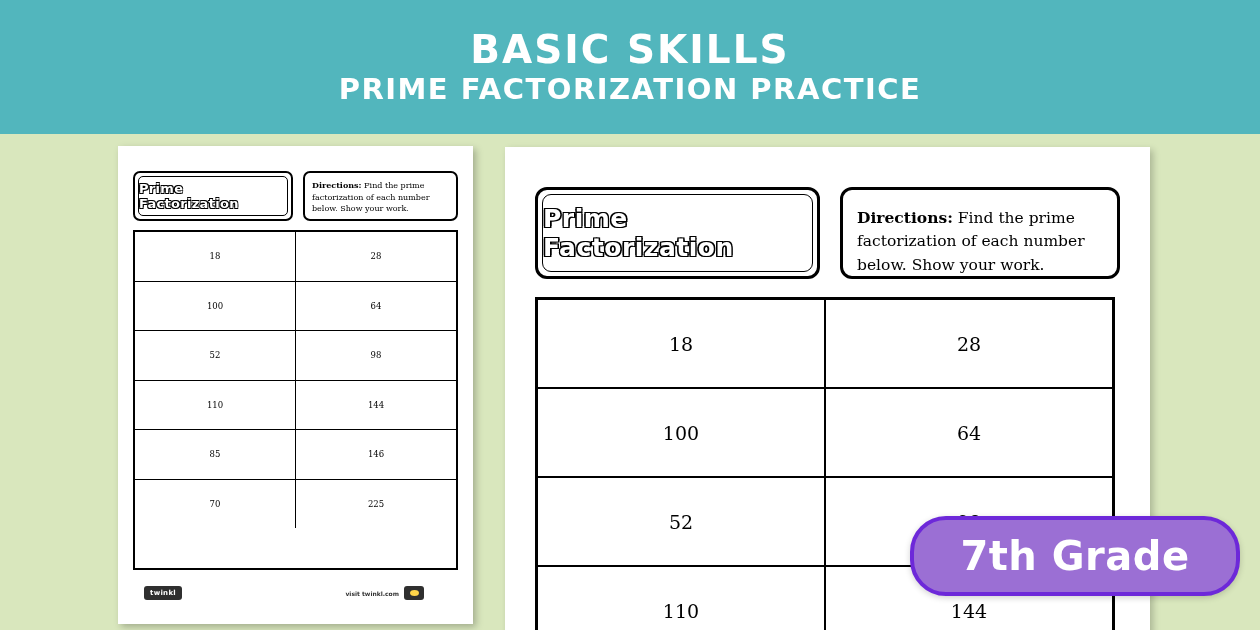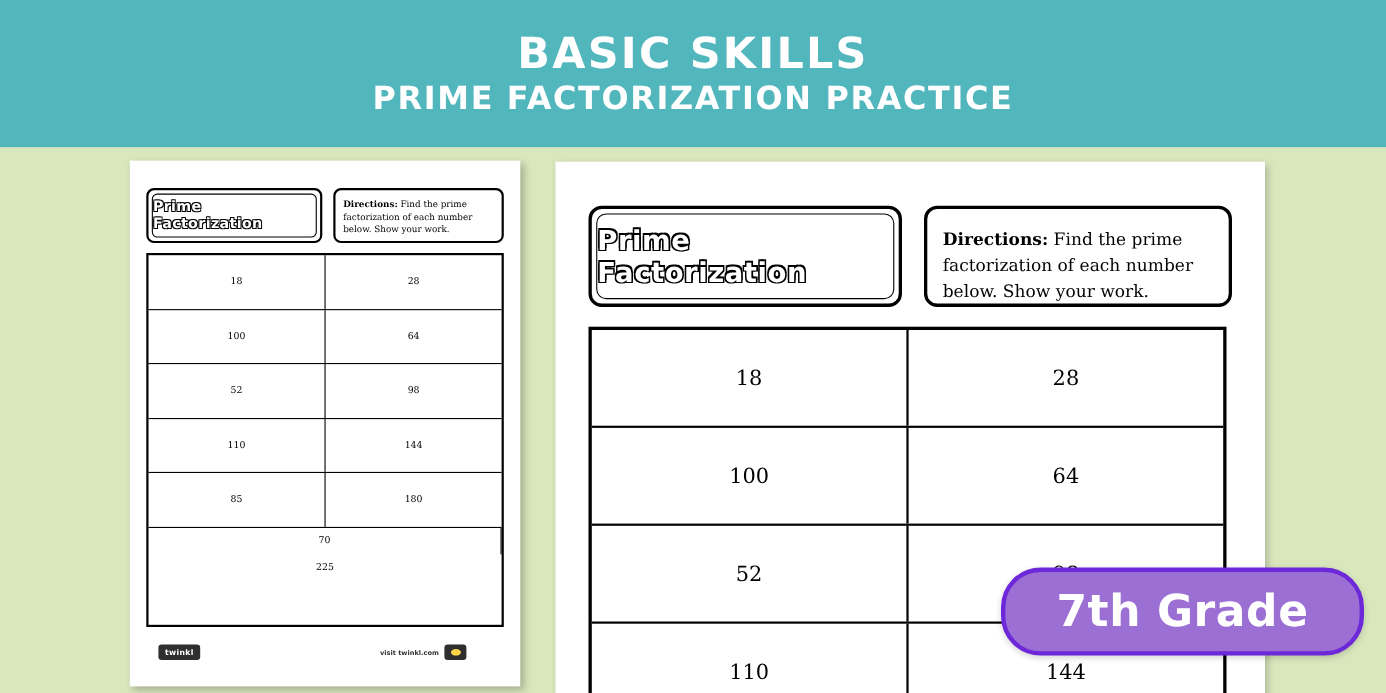--- a/index.html
+++ b/index.html
@@ -133,21 +133,21 @@
     box-sizing:border-box;padding:7px 7px;
     font-family:"DejaVu Serif", serif;font-size:8px;line-height:1.45;color:#000;
   }
   .small-dir-box b{font-weight:bold;}
 
   .small-table{
     position:absolute;left:15px;top:84px;width:325px;height:340px;
     border:2px solid #000;box-sizing:border-box;background:#fff;
   }
   .small-row{display:flex;height:48.5px;border-bottom:1.5px solid #000;}
-  .small-row:last-child{border-bottom:none;flex-direction:column;}
+  .small-row:last-child{border-bottom:none;}
   .small-cell{
     flex:1;display:flex;align-items:center;justify-content:center;
     font-family:"DejaVu Serif", serif;font-size:8.5px;color:#000;
     border-right:1.5px solid #000;box-sizing:border-box;
   }
   .small-cell:last-child{border-right:none;}
 
   .small-footer{
     position:absolute;left:26px;top:434px;width:280px;height:26px;
     display:flex;align-items:center;justify-content:space-between;text-align:center;
@@ -243,21 +243,21 @@
       <div class="small-row">
         <div class="small-cell">52</div>
         <div class="small-cell">98</div>
       </div>
       <div class="small-row">
         <div class="small-cell">110</div>
         <div class="small-cell">144</div>
       </div>
       <div class="small-row">
         <div class="small-cell">85</div>
-        <div class="small-cell">180</div>
+        <div class="small-cell">146</div>
       </div>
       <div class="small-row">
         <div class="small-cell">70</div>
         <div class="small-cell">225</div>
       </div>
     </div>
 
     <div class="small-footer">
       <div class="twinkl-logo">twinkl</div>
       <div class="footer-right">

